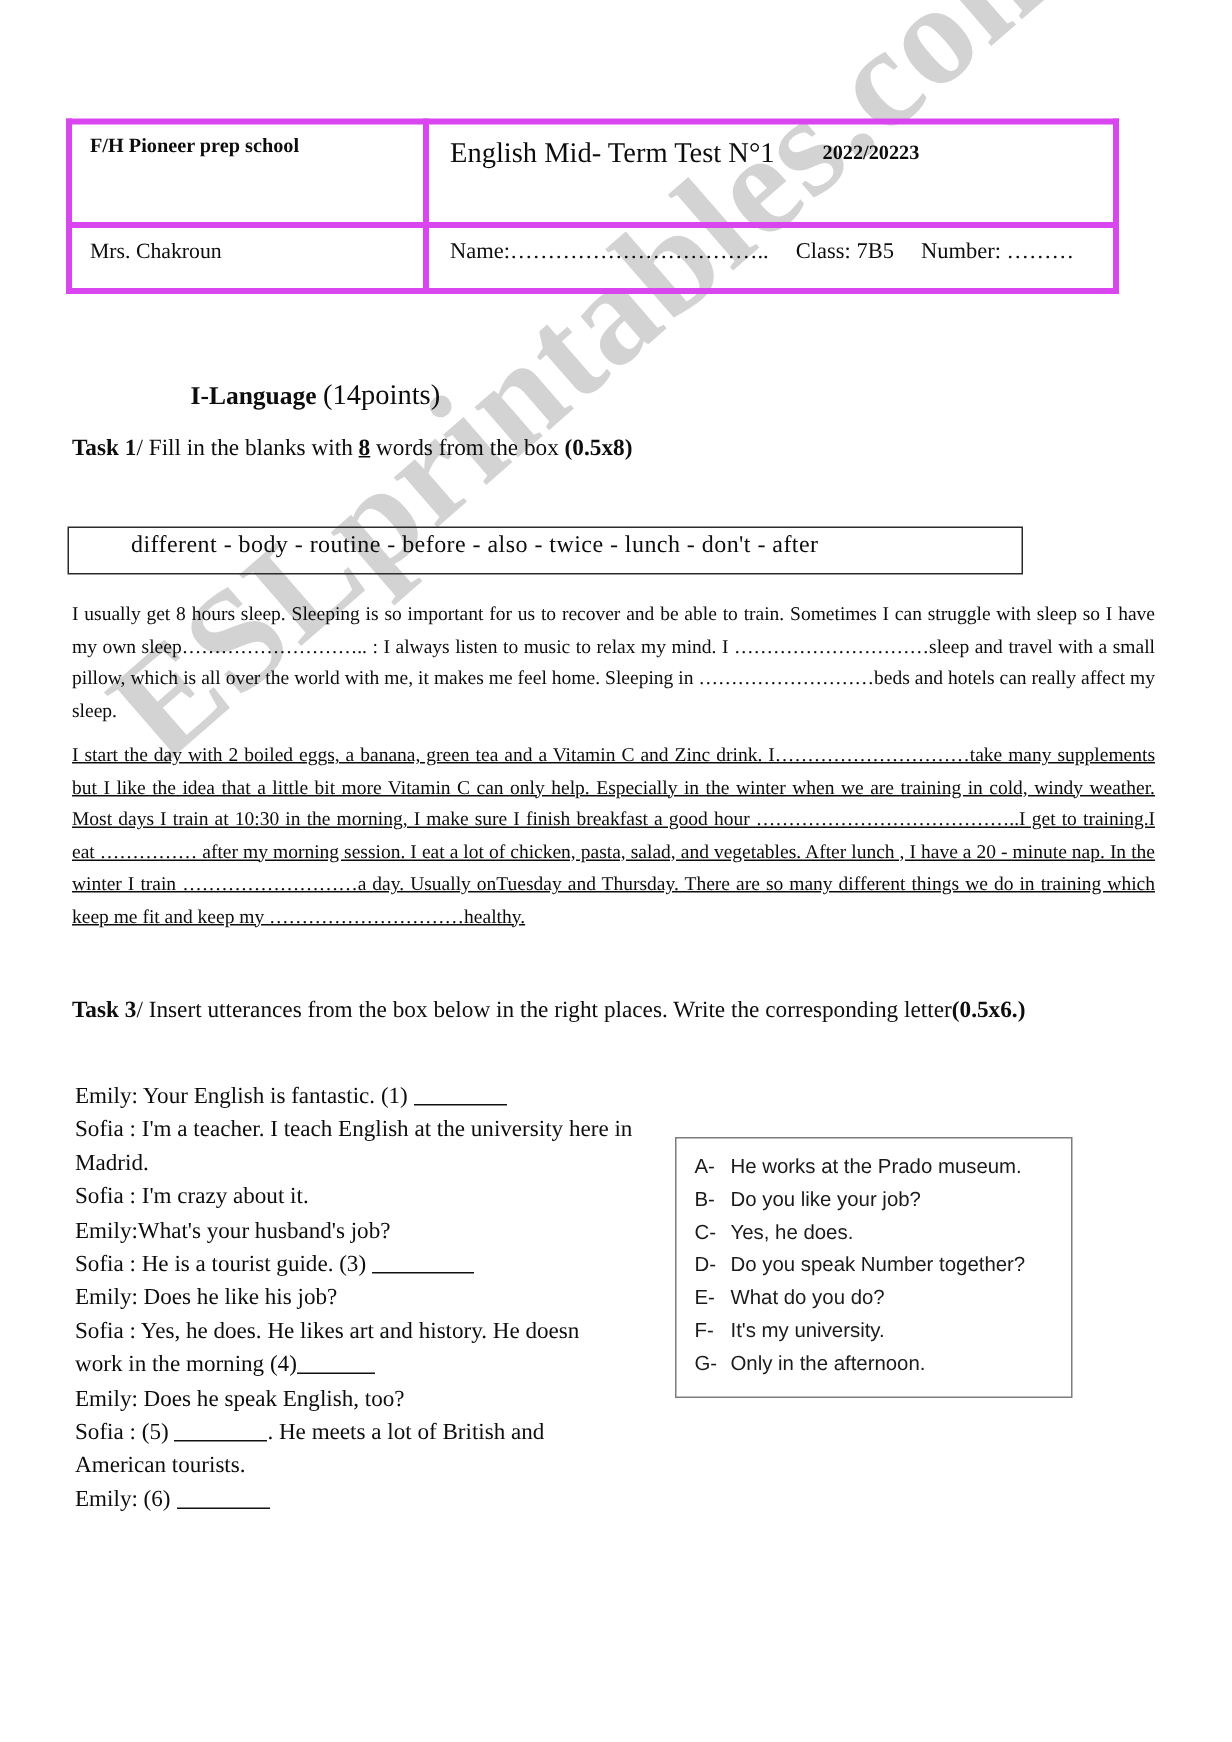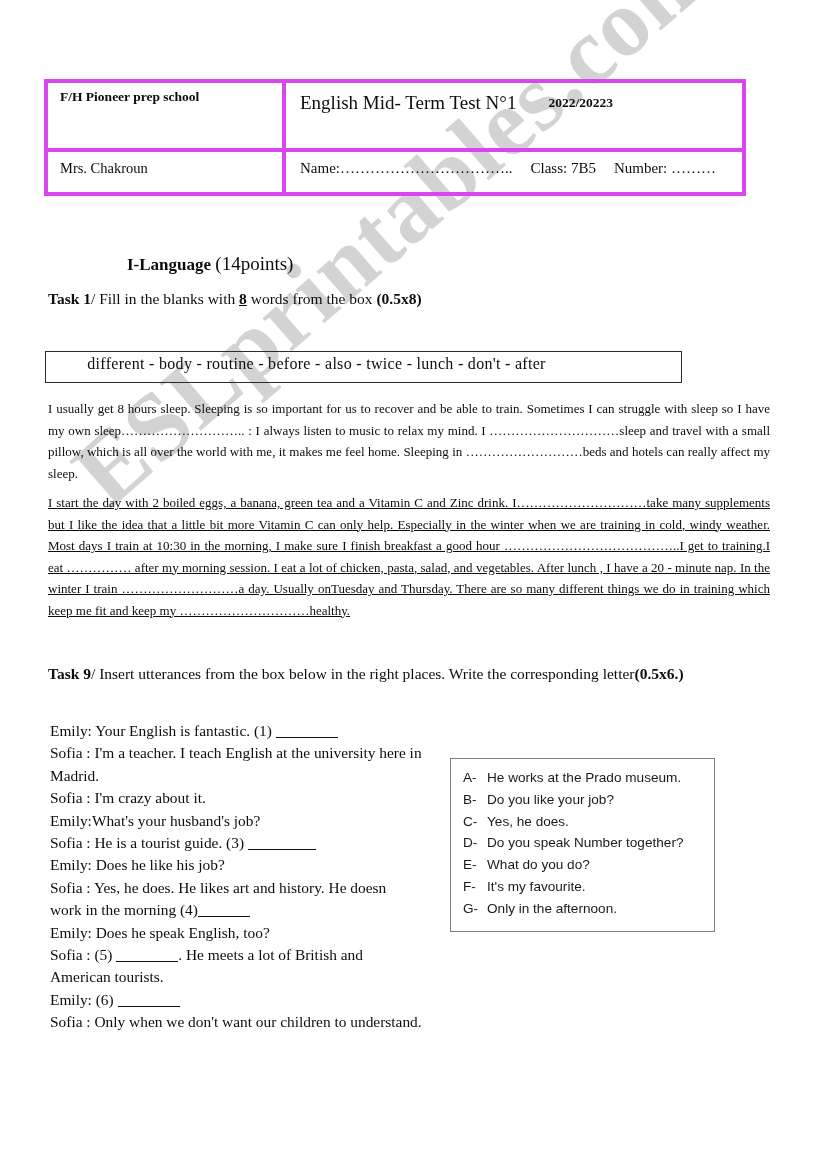--- a/index.html
+++ b/index.html
@@ -229,37 +229,36 @@
       <span class="tk">Task 1</span><span>/ Fill in the blanks with </span><u>8</u><span> words from the box </span><span class="score">(0.5x8)</span>
     </div>
 
     <div class="word-box"></div>
     <div class="word-box-text">different  - body -  routine  - before  - also - twice - lunch -  don't - after</div>
 
     <div class="para para1">I usually get 8 hours sleep. Sleeping is so important for us to recover and be able to train. Sometimes I can struggle with sleep so I have my own sleep……………………….. : I always listen to music to relax my mind. I …………………………sleep and travel with a small pillow, which  is all over the world with me, it makes me feel home. Sleeping in ………………………beds and hotels can really affect my sleep.</div>
     <div class="para para2">I start the day with 2 boiled eggs, a banana, green tea and a Vitamin C and Zinc drink. I…………………………take many supplements but I like the idea that a little bit more Vitamin C can only help. Especially in the winter when we are training in cold, windy weather. Most days I train at 10:30 in the morning, I make sure I finish breakfast a good hour …………………………………..I get to training.I eat ……………  after my morning session. I eat a lot of chicken, pasta, salad, and vegetables. After lunch , I have a 20 - minute nap. In the winter I train ………………………a day. Usually onTuesday and Thursday. There are so many different things we do in training which keep me fit and keep my …………………………healthy.</div>
 
     <div class="task2-line">
-      <span class="tk">Task 9</span><span>/ Insert utterances from the box below in the right places. Write the corresponding letter</span><span class="score">(0.5x6.)</span>
+      <span class="tk">Task 3</span><span>/ Insert utterances from the box below in the right places. Write the corresponding letter</span><span class="score">(0.5x6.)</span>
     </div>
 
     <div class="dialogue">
       <div class="ln"><span>Emily: Your English is fantastic. (1)</span> <span class="blank-ul bl-md"></span></div>
       <div class="wrap"><span>Sofia : I'm a teacher. I teach English at the university here in Madrid.</span></div>
       <div class="ln"><span>Sofia : I'm crazy about it.</span></div>
       <div class="ln"><span>Emily:What's your husband's job?</span></div>
       <div class="ln"><span>Sofia : He is a tourist guide. (3)</span> <span class="blank-ul bl-lg"></span></div>
       <div class="ln"><span>Emily: Does he like his job?</span></div>
       <div class="ln"><span>Sofia : Yes, he does. He likes art and history. He doesn</span></div>
       <div class="ln"><span>work in the morning (4)</span><span class="blank-ul bl-sm"></span></div>
       <div class="ln"><span>Emily: Does he speak English, too?</span></div>
       <div class="ln"><span>Sofia : (5)</span> <span class="blank-ul bl-md"></span><span>. He meets a lot of British and</span></div>
       <div class="ln"><span>American tourists.</span></div>
       <div class="ln"><span>Emily: (6)</span> <span class="blank-ul bl-md"></span></div>
-      <div class="ln"><span>Sofia : Only when we don't want our children to understand.</span></div>
     </div>
 
     <div class="options-box">
       <div class="opt">
         <span class="opt-letter">A-</span>
         <span class="opt-text">He works at the Prado museum.</span>
       </div>
       <div class="opt">
         <span class="opt-letter">B-</span>
         <span class="opt-text">Do you like your job?</span>
@@ -271,21 +270,21 @@
       <div class="opt">
         <span class="opt-letter">D-</span>
         <span class="opt-text">Do you speak Number together?</span>
       </div>
       <div class="opt">
         <span class="opt-letter">E-</span>
         <span class="opt-text">What do you do?</span>
       </div>
       <div class="opt">
         <span class="opt-letter">F-</span>
-        <span class="opt-text">It's my favourite.</span>
+        <span class="opt-text">It's my university.</span>
       </div>
       <div class="opt">
         <span class="opt-letter">G-</span>
         <span class="opt-text">Only in the afternoon.</span>
       </div>
     </div>
 
   </div>
 </div>
 

